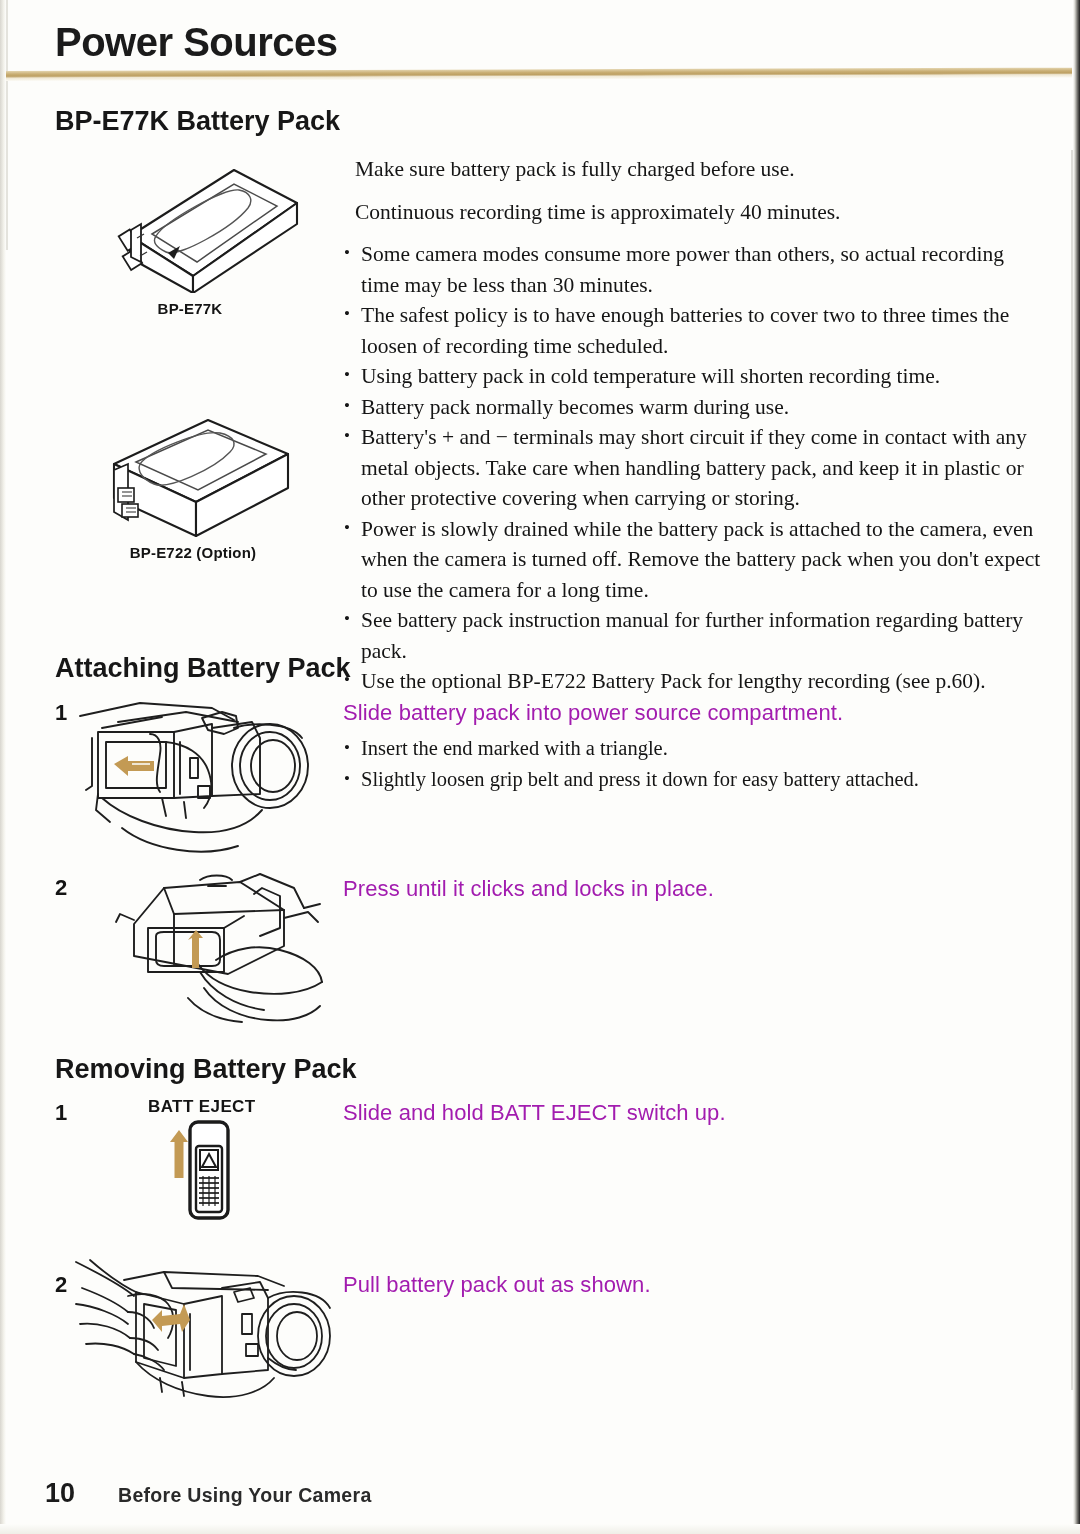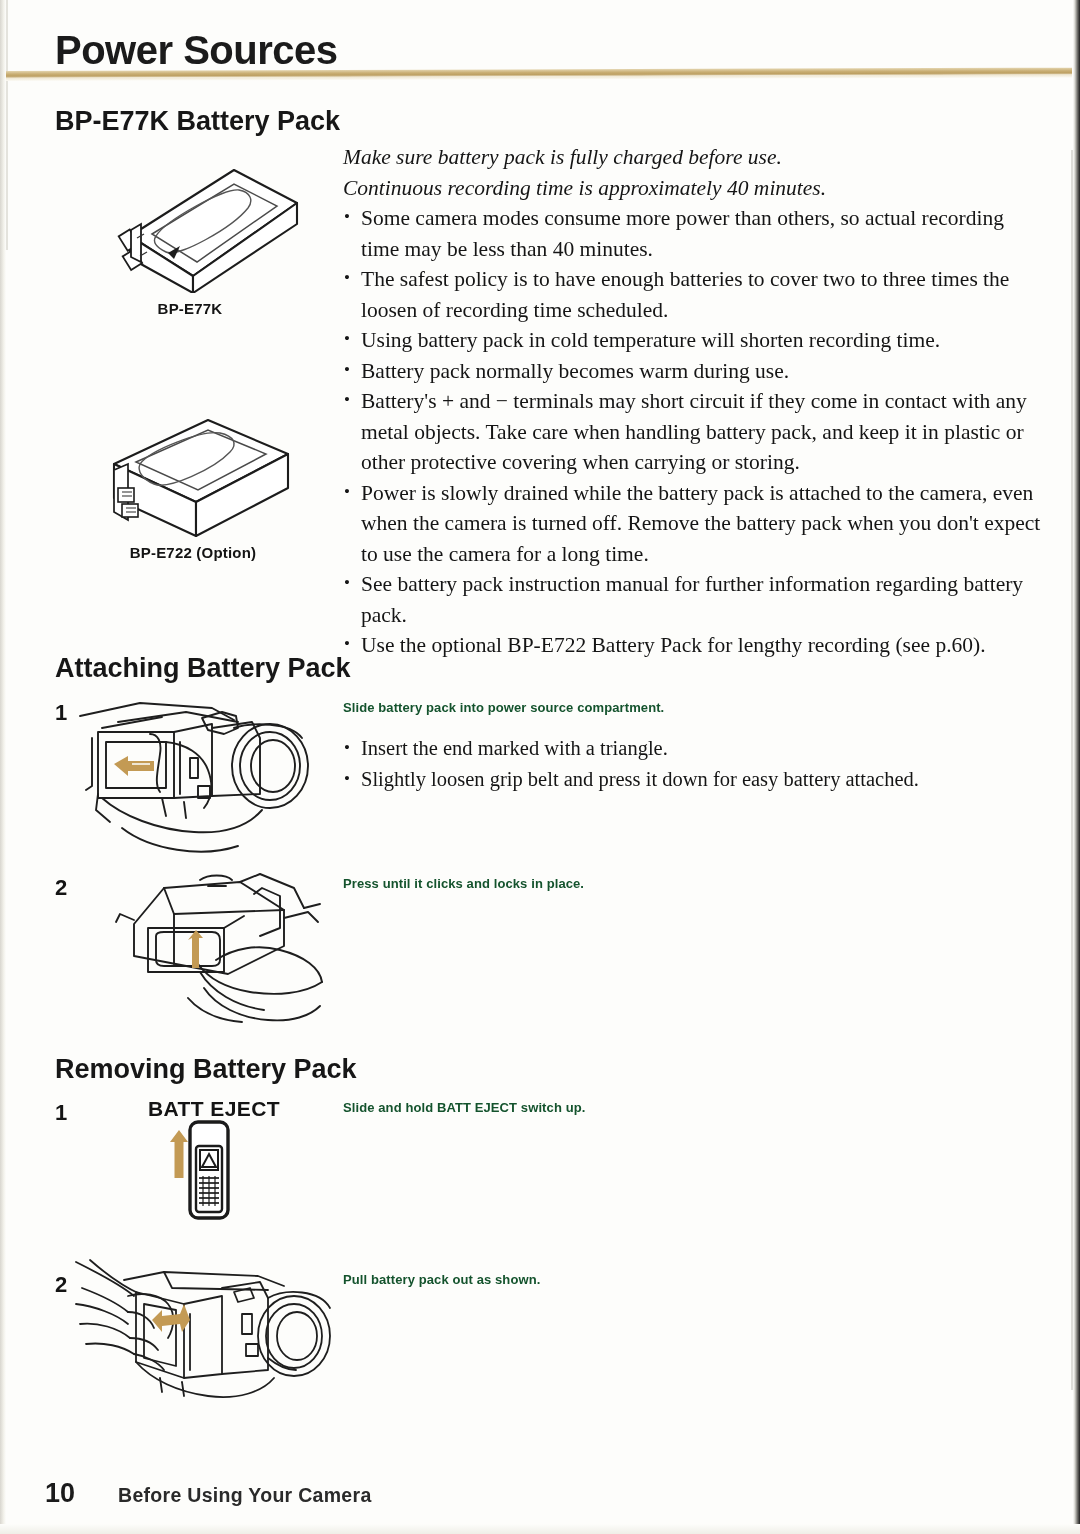--- a/index.html
+++ b/index.html
@@ -17,21 +17,21 @@
   }
   
   .scan-edge-left{position:absolute;left:0;top:0;width:6px;height:1534px;background:linear-gradient(90deg,#d8d6cf 0%,#f2f1ea 60%,#fdfdfb 100%);}
   .scan-edge-left2{position:absolute;left:6px;top:0;width:2px;height:250px;background:#cfcdc4;opacity:.55;}
   .scan-edge-right{position:absolute;right:0;top:0;width:7px;height:1534px;background:linear-gradient(270deg,#1d1d1d 0%,#6d6c68 35%,#d9d8d2 75%,#fdfdfb 100%);}
   .scan-edge-rightin{position:absolute;right:7px;top:150px;width:2px;height:1240px;background:#bfbeb7;opacity:.5;}
   .scan-bottom{position:absolute;left:0;bottom:0;width:1080px;height:10px;background:linear-gradient(0deg,#efeee7 0%,#fdfdfb 100%);}
 
   
   .page-title{
-    position:absolute;left:55px;top:28px;
+    position:absolute;left:55px;top:20px;
     font-size:40px;font-weight:bold;letter-spacing:-0.5px;
     color:#1b1b1b;
   }
   .title-rule{
     position:absolute;left:6px;top:71px;width:1066px;height:7px;
     background:linear-gradient(180deg,#e3d4ae 0%,#c9ae73 45%,#bda063 75%,#e8ddc3 100%);
     transform:rotate(-0.18deg);transform-origin:left center;
   }
   .title-rule-shadow{
     position:absolute;left:6px;top:78px;width:1066px;height:3px;
@@ -48,21 +48,21 @@
   .sec-attach{top:653px;text-align:center;}
   .sec-remove{top:1054px;}
 
   
   .body-col{
     position:absolute;
     font-family:"Liberation Serif", serif;
     font-size:21.5px;color:#151515;
     line-height:30.5px;
   }
-  .lead{margin:0;font-style:italic;}
+  .lead{margin:12px;}
   ul.bul{list-style:none;margin:0;padding:0;}
   ul.bul li{
     position:relative;padding-left:18px;margin:0;
     text-indent:0;
   }
   ul.bul li::before{
     content:"\2022";position:absolute;left:1px;top:-1px;font-size:17px;color:#161616;
   }
 
   .intro-block{left:343px;top:142px;width:700px;}
@@ -76,31 +76,31 @@
   .cap-e722{left:62px;top:544px;width:262px;}
 
   
   .step-num{
     position:absolute;
     font-size:22px;font-weight:bold;color:#141414;
     font-family:"Liberation Sans", sans-serif;
   }
   .step-head{
     position:absolute;
-    font-size:13px;font-weight:bold;color:#14532d;letter-spacing:0.1px;
+    font-size:22px;font-weight:normal;color:#a21caf;letter-spacing:0.1px;
   }
   .step-body{
     position:absolute;
     font-family:"Liberation Serif", serif;
     font-size:20.5px;color:#151515;line-height:31px;
   }
 
   .switch-label{
     position:absolute;left:148px;top:1097px;
-    font-size:21px;font-weight:bold;color:#141414;letter-spacing:.4px;
+    font-size:17px;font-weight:bold;color:#141414;letter-spacing:.4px;
   }
 
   
   .footer-num{
     position:absolute;left:45px;top:1478px;
     font-size:27px;font-weight:bold;color:#1b1b1b;
   }
   .footer-text{
     position:absolute;left:118px;top:1484px;
     font-size:19.5px;font-weight:bold;color:#2a2a2a;letter-spacing:.3px;
@@ -164,21 +164,21 @@
       <path d="M30 80 L40 80 M30 84 L40 84 M34 96 L44 96 M34 100 L44 100" stroke="#2a2a2a" stroke-width="1.2"></path>
       <path d="M104 90 L104 98" stroke="#1c1c1c" stroke-width="1.6"></path>
     </svg>
   </div>
   <div class="fig-caption cap-e722">BP-E722 (Option)</div>
 
   <div class="body-col intro-block">
     <p class="lead">Make sure battery pack is fully charged before use.</p>
     <p class="lead">Continuous recording time is approximately 40 minutes.</p>
     <ul class="bul">
-      <li>Some camera modes consume more power than others, so actual recording time may be less than 40 minutes.</li>
+      <li>Some camera modes consume more power than others, so actual recording time may be less than 30 minutes.</li>
       <li>The safest policy is to have enough batteries to cover two to three times the loosen of recording time scheduled.</li>
       <li>Using battery pack in cold temperature will shorten recording time.</li>
       <li>Battery pack normally becomes warm during use.</li>
       <li>Battery's + and − terminals may short circuit if they come in contact with any metal objects. Take care when handling battery pack, and keep it in plastic or other protective covering when carrying or storing.</li>
       <li>Power is slowly drained while the battery pack is attached to the camera, even when the camera is turned off. Remove the battery pack when you don't expect to use the camera for a long time.</li>
       <li>See battery pack instruction manual for further information regarding battery pack.</li>
       <li>Use the optional BP-E722 Battery Pack for lengthy recording (see p.60).</li>
     </ul>
   </div>
 

